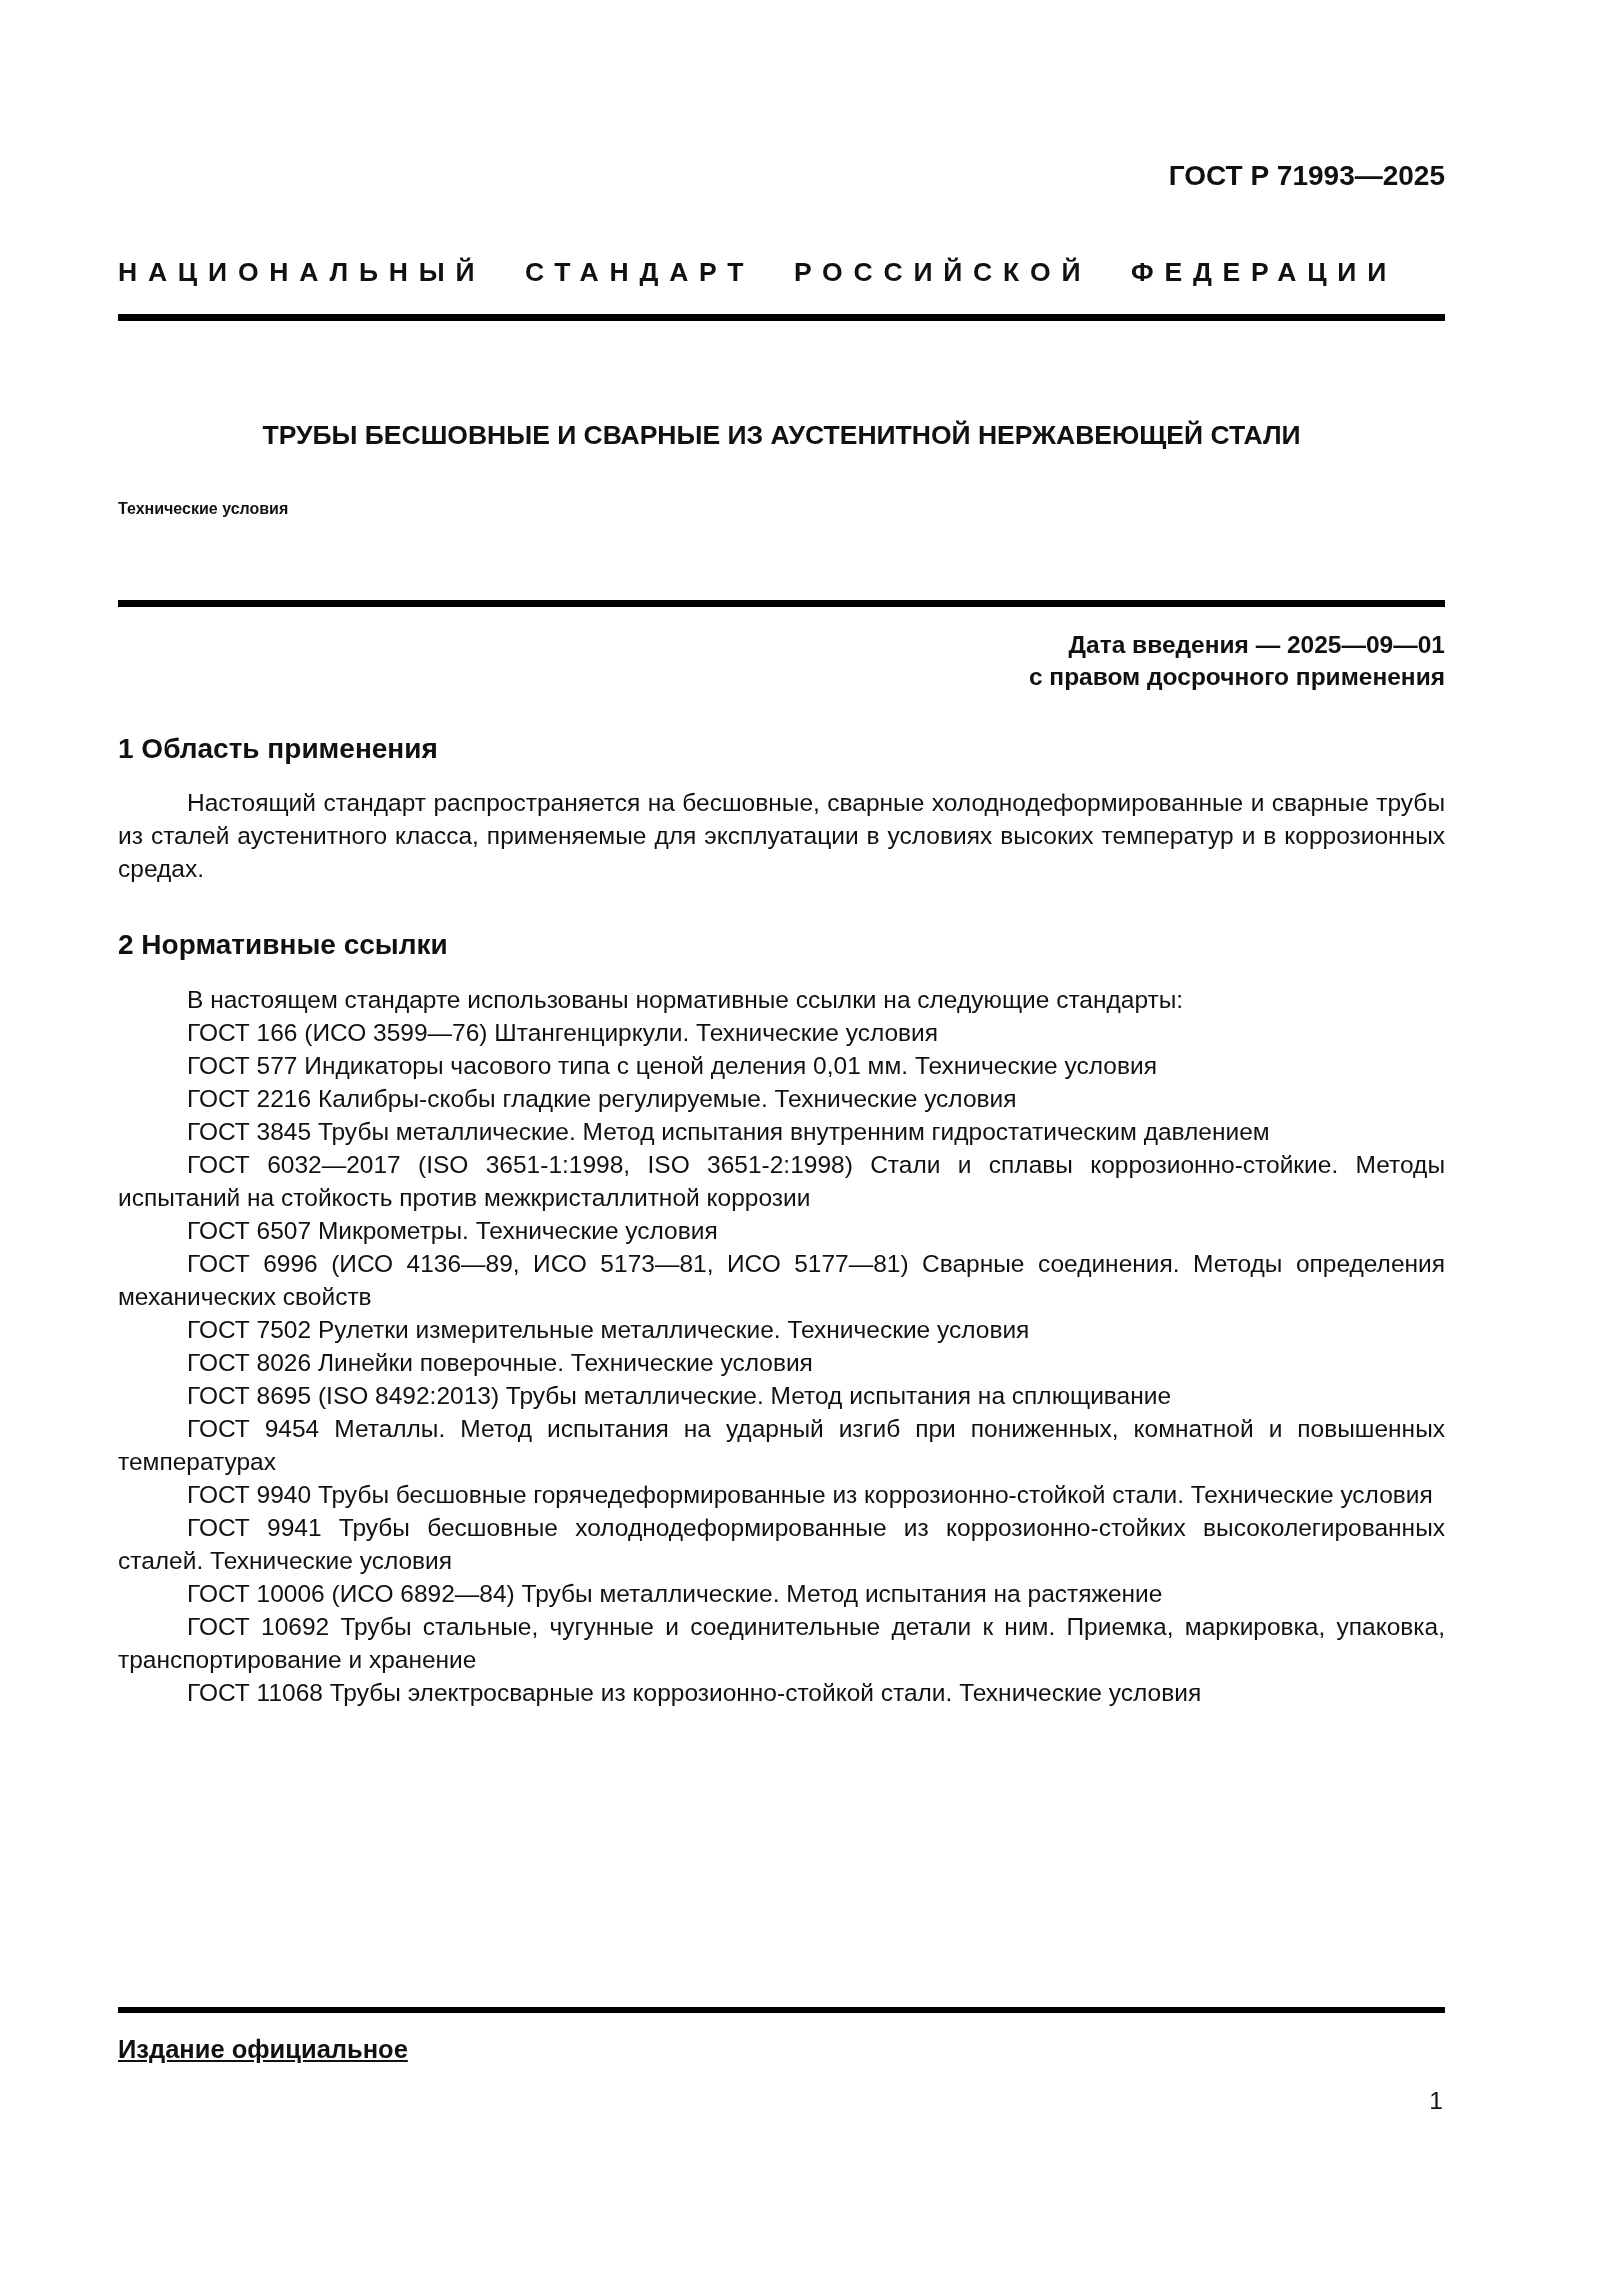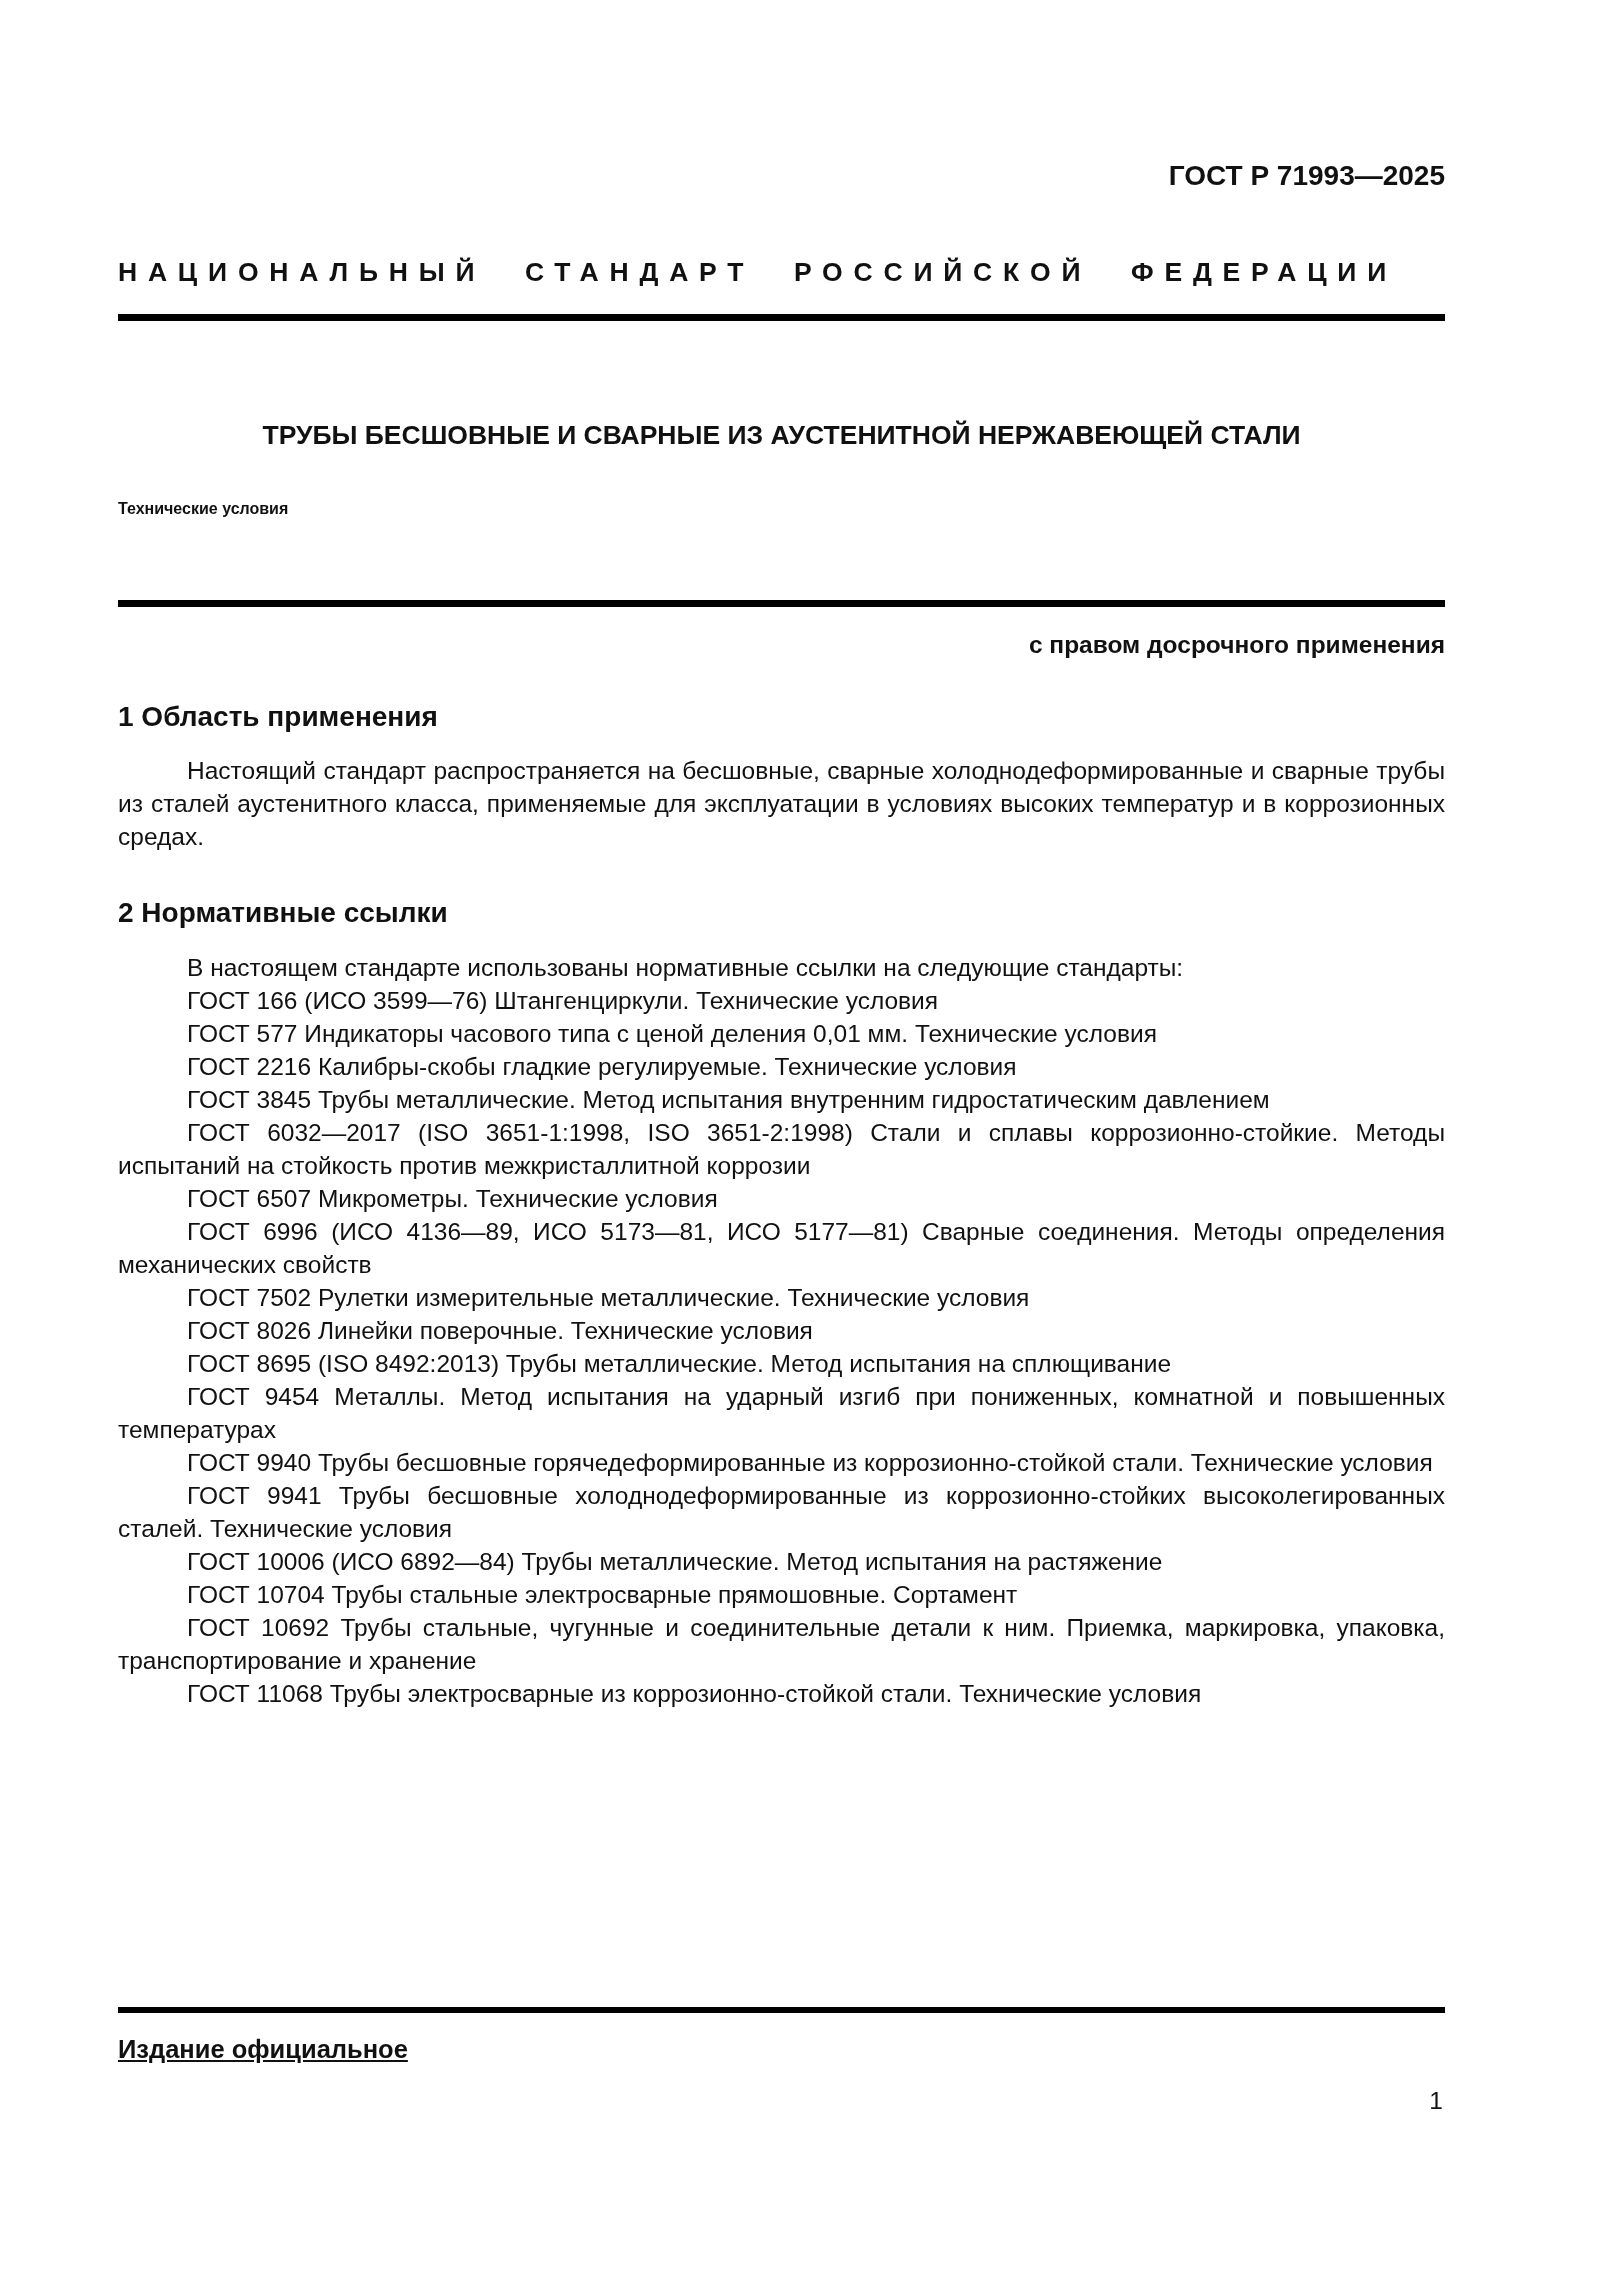--- a/index.html
+++ b/index.html
@@ -125,20 +125,21 @@
   <div class="rule rule-1"></div>
 
   <div class="title">ТРУБЫ БЕСШОВНЫЕ И СВАРНЫЕ ИЗ АУСТЕНИТНОЙ НЕРЖАВЕЮЩЕЙ СТАЛИ</div>
 
   <div class="subtitle">Технические условия</div>
 
 
   <div class="rule rule-2"></div>
 
   <div class="date-block">
+    <div>Дата введения — 2025—09—01</div>
     <div>с правом досрочного применения</div>
   </div>
 
   <h2 class="section-heading first">1 Область применения</h2>
   <p class="body">Настоящий стандарт распространяется на бесшовные, сварные холоднодеформированные и сварные трубы из сталей аустенитного класса, применяемые для эксплуатации в условиях высоких температур и в коррозионных средах.</p>
 
   <h2 class="section-heading">2 Нормативные ссылки</h2>
   <p class="body">В настоящем стандарте использованы нормативные ссылки на следующие стандарты:</p>
   <p class="body">ГОСТ 166 (ИСО 3599—76) Штангенциркули. Технические условия</p>
   <p class="body">ГОСТ 577 Индикаторы часового типа с ценой деления 0,01 мм. Технические условия</p>
@@ -147,21 +148,20 @@
   <p class="body">ГОСТ 6032—2017 (ISO 3651-1:1998, ISO 3651-2:1998) Стали и сплавы коррозионно-стойкие. Методы испытаний на стойкость против межкристаллитной коррозии</p>
   <p class="body">ГОСТ 6507 Микрометры. Технические условия</p>
   <p class="body">ГОСТ 6996 (ИСО 4136—89, ИСО 5173—81, ИСО 5177—81) Сварные соединения. Методы определения механических свойств</p>
   <p class="body">ГОСТ 7502 Рулетки измерительные металлические. Технические условия</p>
   <p class="body">ГОСТ 8026 Линейки поверочные. Технические условия</p>
   <p class="body">ГОСТ 8695 (ISO 8492:2013) Трубы металлические. Метод испытания на сплющивание</p>
   <p class="body">ГОСТ 9454 Металлы. Метод испытания на ударный изгиб при пониженных, комнатной и повышенных температурах</p>
   <p class="body">ГОСТ 9940 Трубы бесшовные горячедеформированные из коррозионно-стойкой стали. Технические условия</p>
   <p class="body">ГОСТ 9941 Трубы бесшовные холоднодеформированные из коррозионно-стойких высоколегированных сталей. Технические условия</p>
   <p class="body">ГОСТ 10006 (ИСО 6892—84) Трубы металлические. Метод испытания на растяжение</p>
-  <p class="body">ГОСТ 10704 Трубы стальные электросварные прямошовные. Сортамент</p>
   <p class="body">ГОСТ 10692 Трубы стальные, чугунные и соединительные детали к ним. Приемка, маркировка, упаковка, транспортирование и хранение</p>
   <p class="body">ГОСТ 11068 Трубы электросварные из коррозионно-стойкой стали. Технические условия</p>
 
 </div>
 
 <div class="footer-rule"></div>
 <div class="footer-label">Издание официальное</div>
 <div class="page-number">1</div>
 
 

